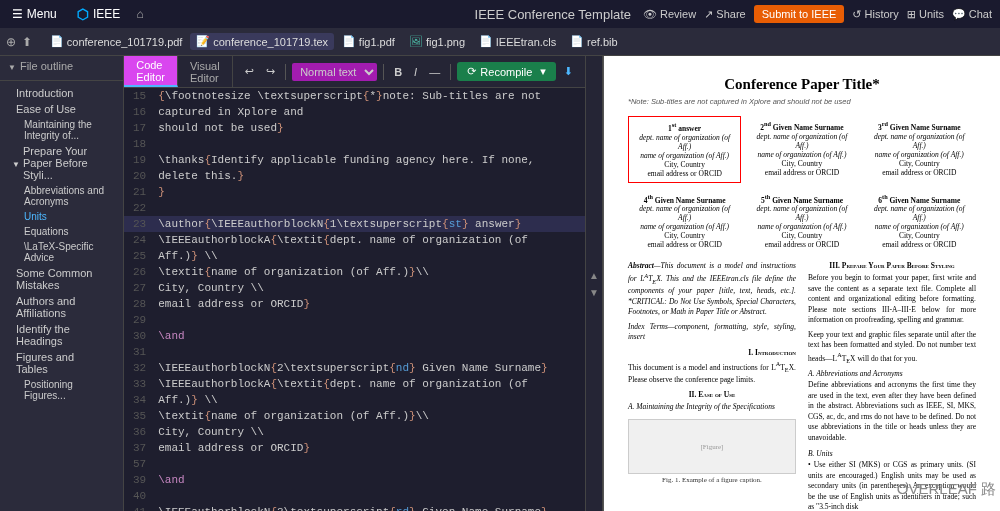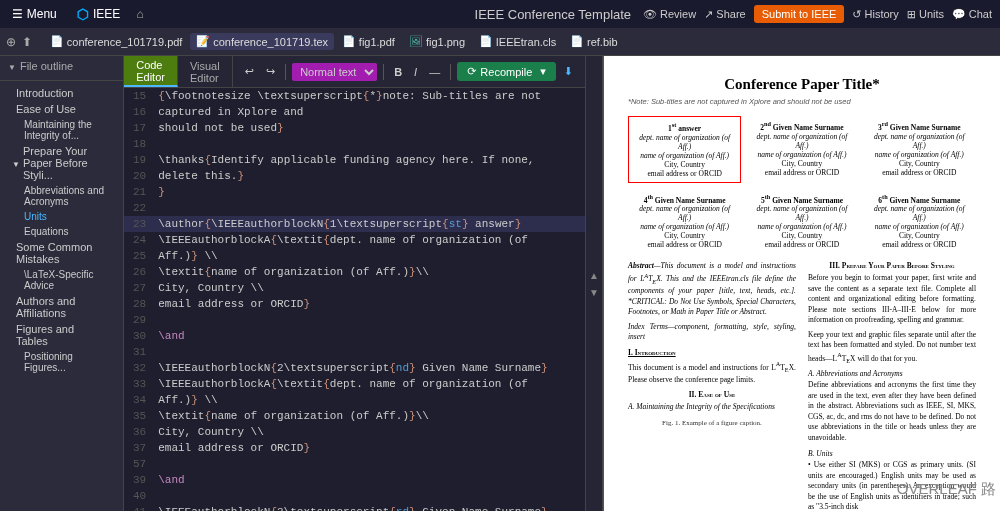--- a/index.html
+++ b/index.html
@@ -47,21 +47,21 @@
 
     
     .editor-area { flex: 1; display: flex; flex-direction: column; background: #1e1e2e; }
 
     
     .editor-tabs {
       display: flex; align-items: center; height: 32px;
       background: #252535; border-bottom: 1px solid #444; gap: 0;
     }
     .tab { padding: 4px 12px; font-size: 11px; cursor: pointer; color: #aaa; border-right: 1px solid #444; height: 100%; display: flex; align-items: center; }
-    .tab.active { background: #4d7c0f; color: white; border-bottom: 2px solid #4db8ff; }
+    .tab.active { background: #d946ef; color: white; border-bottom: 2px solid #4db8ff; }
     .toolbar-sep { width: 1px; height: 16px; background: #555; margin: 0 2px; }
     .toolbar-btn { font-size: 11px; color: #ccc; cursor: pointer; padding: 2px 4px; }
     .style-select { background: #a21caf; color: #ccc; border: none; font-size: 11px; padding: 2px 4px; border-radius: 2px; }
     .recompile-btn { background: #1a7f4b; color: white; padding: 3px 10px; border-radius: 3px; font-size: 11px; cursor: pointer; display: flex; align-items: center; gap: 4px; }
 
     
     .code-editor { flex: 1; overflow-y: auto; font-family: 'Courier New', monospace; font-size: 11px; background: #1e1e2e; }
     .code-line { display: flex; min-height: 16px; line-height: 16px; }
     .line-num { width: 30px; text-align: right; padding-right: 8px; color: #555; user-select: none; flex-shrink: 0; }
     .line-content { flex: 1; white-space: pre; color: #ccc; padding-left: 4px; }
@@ -169,23 +169,24 @@
       <div class="outline-item">Introduction</div>
       <div class="outline-item">Ease of Use</div>
       <div class="outline-item sub">Maintaining the Integrity of...</div>
       <div class="outline-section expanded">
         <span class="tri-down"></span>
         <span>Prepare Your Paper Before Styli...</span>
       </div>
       <div class="outline-item sub">Abbreviations and Acronyms</div>
       <div class="outline-item sub selected">Units</div>
       <div class="outline-item sub">Equations</div>
+      <div class="outline-item sub">\LaTeX-Specific Advice</div>
       <div class="outline-item">Some Common Mistakes</div>
-      <div class="outline-item sub">\LaTeX-Specific Advice</div>
       <div class="outline-item">Authors and Affiliations</div>
+      <div class="outline-item">Identify the Headings</div>
       <div class="outline-item">Figures and Tables</div>
       <div class="outline-item sub">Positioning Figures...</div>
     </div>
   </div>
 
   <div class="editor-area">
 
     <div class="editor-tabs">
       <div class="tab active">
         <span>Code Editor</span>
@@ -390,28 +391,31 @@
 
       <div style="display:grid;grid-template-columns:1fr 1fr;gap:12px;font-family:'Times New Roman',serif;font-size:7.5px;">
 
         <div>
           <p style="text-align:justify;line-height:1.4;margin-bottom:4px;">
             <em><strong>Abstract</strong>—This document is a model and instructions for L<sup>A</sup>T<sub>E</sub>X. This and the IEEEtran.cls file define the components of your paper [title, text, heads, etc.]. *CRITICAL: Do Not Use Symbols, Special Characters, Footnotes, or Math in Paper Title or Abstract.</em>
           </p>
           <p style="text-align:justify;line-height:1.4;margin-bottom:4px;">
             <em>Index Terms—component, formatting, style, styling, insert</em>
           </p>
-          <div style="font-weight:bold;text-align:left;margin:5px 0 3px;font-variant:small-caps;text-decoration:underline;">I. Introduction</div>
+          <div style="font-weight:bold;text-align:right;margin:5px 0 3px;font-variant:small-caps;">I. Introduction</div>
           <p style="text-align:justify;line-height:1.4;margin-bottom:4px;">
             This document is a model and instructions for L<sup>A</sup>T<sub>E</sub>X. Please observe the conference page limits.
           </p>
           <div style="font-weight:bold;text-align:center;margin:5px 0 3px;font-variant:small-caps;">II. Ease of Use</div>
           <div style="font-style:italic;margin:3px 0 2px;">A. Maintaining the Integrity of the Specifications</div>
 
           <div style="margin-top:8px;">
+            <div style="width:100%;height:55px;background:#f0f0f0;border:1px solid #ccc;display:flex;align-items:center;justify-content:center;font-size:7px;color:#999;">
+              [Figure]
+            </div>
             <div style="text-align:center;font-size:7px;color:#333;margin-top:2px;">Fig. 1. Example of a figure caption.</div>
           </div>
         </div>
 
         <div>
           <div style="font-weight:bold;text-align:center;margin:0 0 3px;font-variant:small-caps;font-size:7.5px;">III. Prepare Your Paper Before Styling</div>
           <p style="text-align:justify;line-height:1.4;margin-bottom:4px;">
             Before you begin to format your paper, first write and save the content as a separate text file. Complete all content and organizational editing before formatting. Please note sections III-A–III-E below for more information on proofreading, spelling and grammar.
           </p>
           <p style="text-align:justify;line-height:1.4;margin-bottom:4px;">

